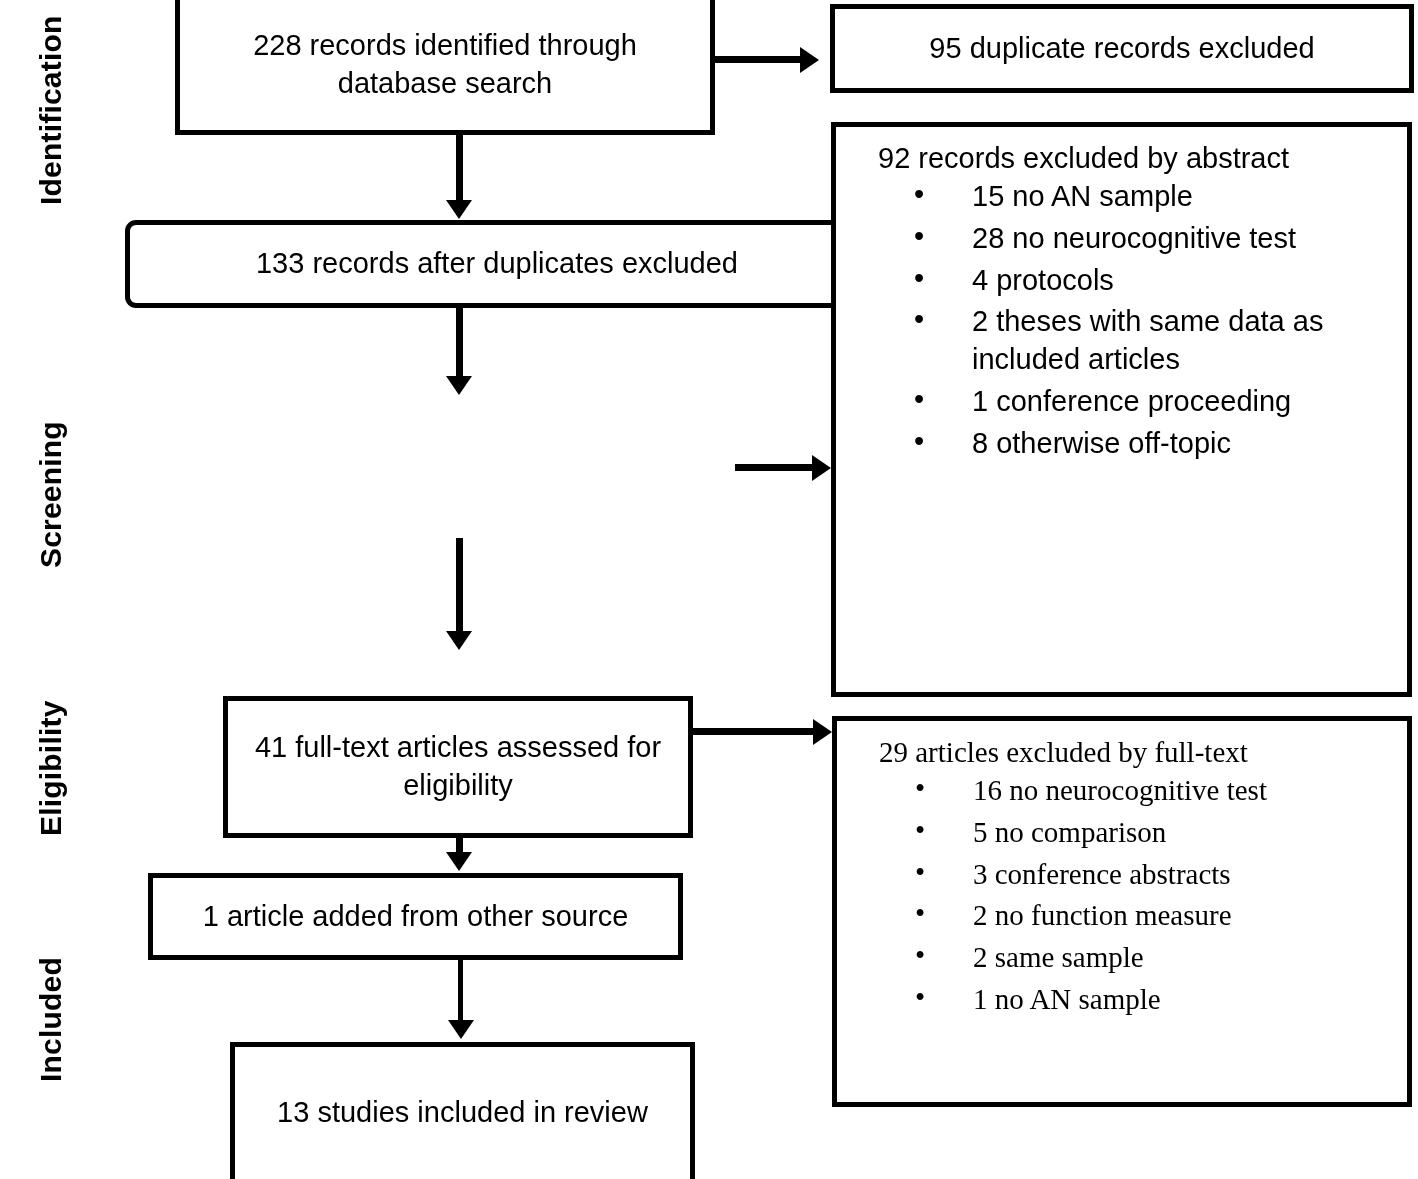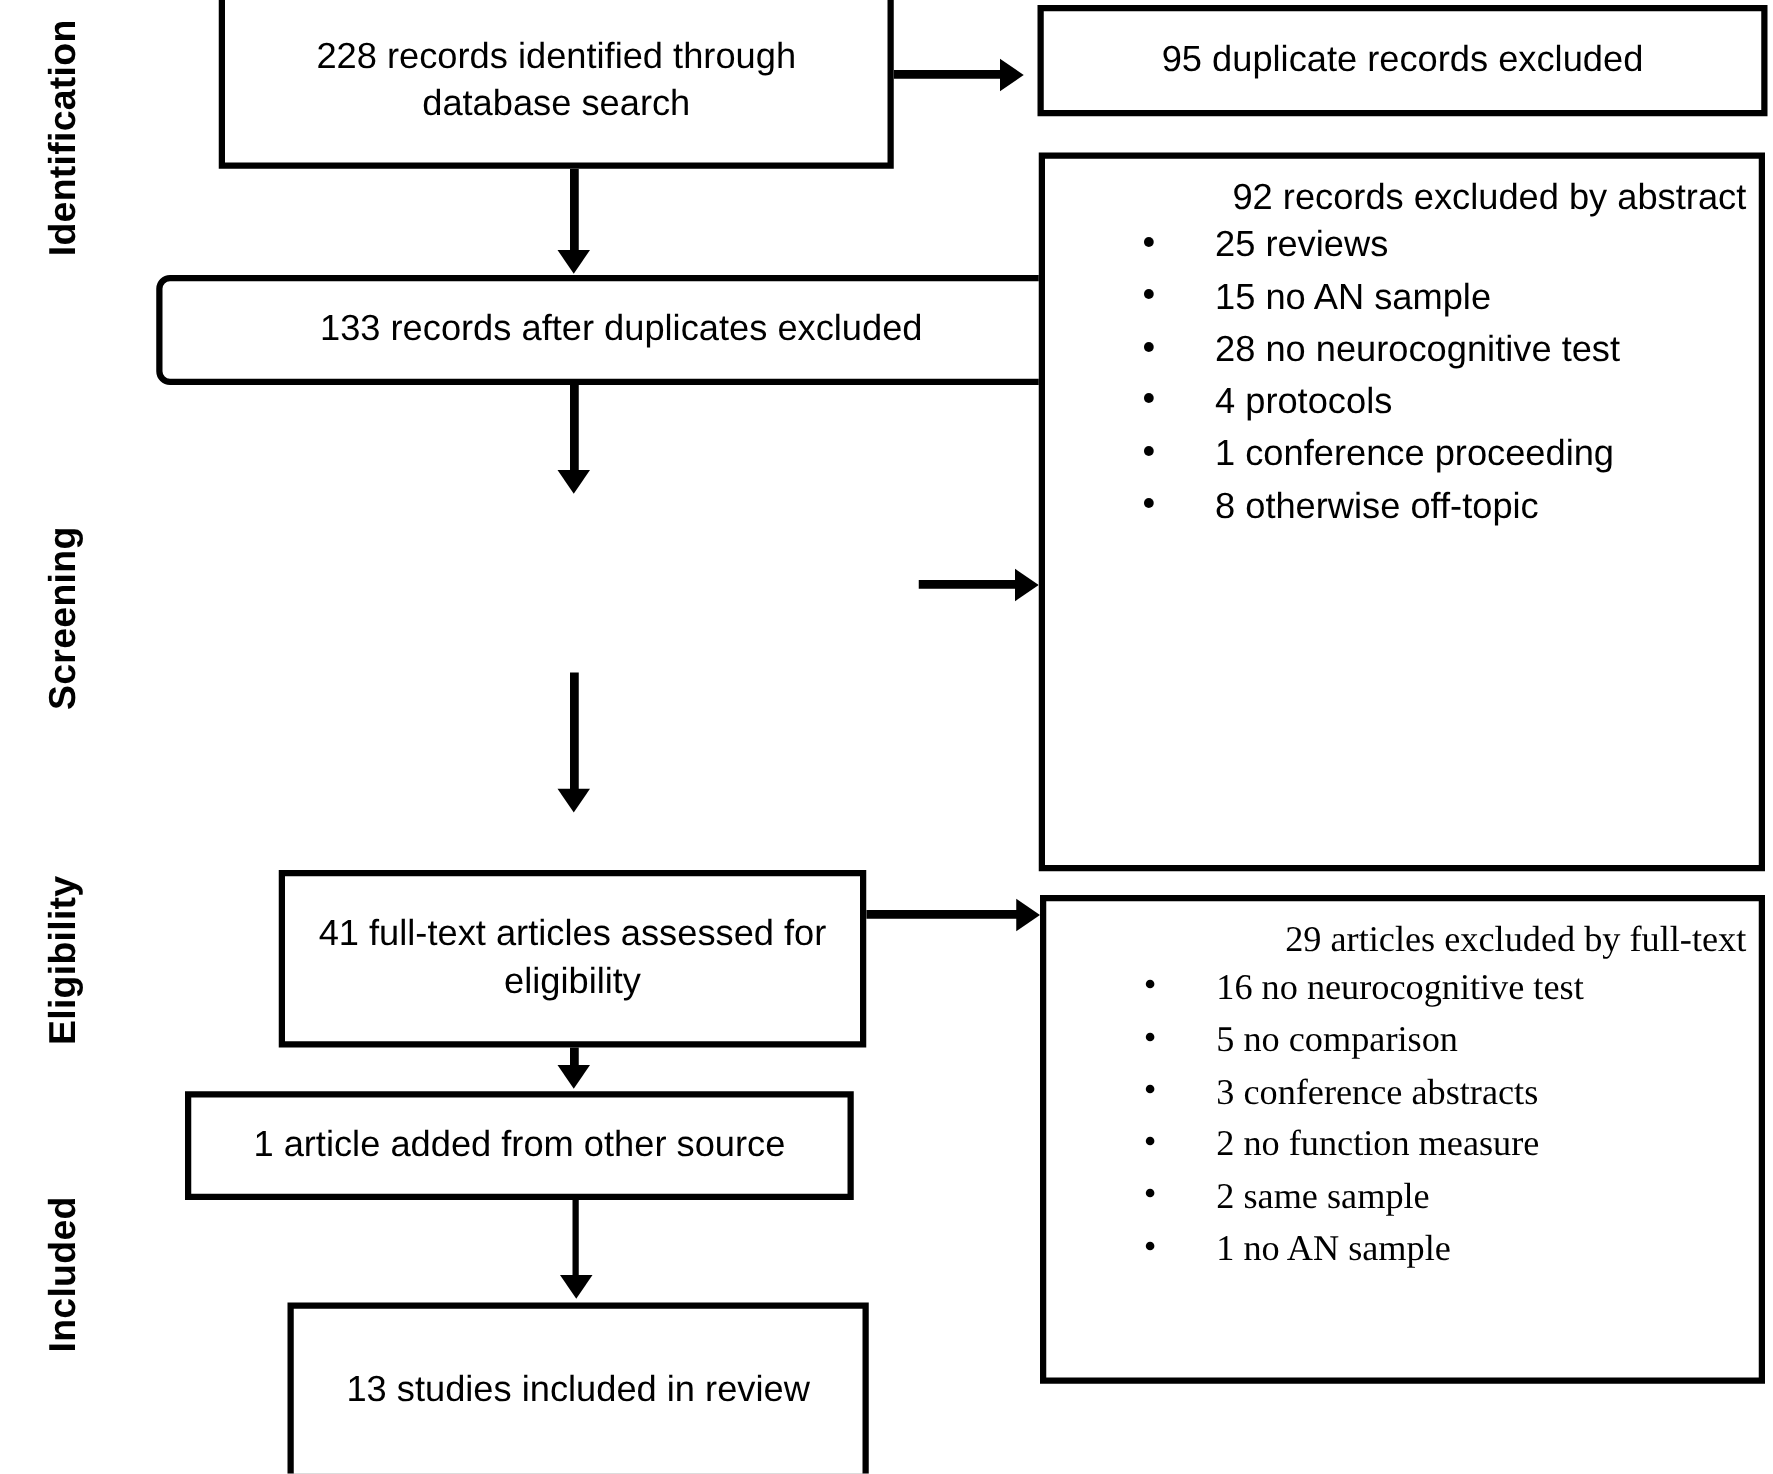--- a/index.html
+++ b/index.html
@@ -50,21 +50,20 @@
   .box.listbox {
     display: block;
     text-align: left;
     padding: 14px 10px 10px 26px;
   }
   .list-title {
     font-size: 29px;
     line-height: 1.22;
     margin: 0 0 2px 16px;
     white-space: nowrap;
-    text-align: right;
   }
   ul.reasons {
     list-style: none;
     margin: 0;
     padding: 0 0 0 52px;
   }
   ul.reasons li {
     position: relative;
     font-size: 29px;
     line-height: 1.30;
@@ -150,24 +149,24 @@
 
   <div class="box" style="left: 223px; top: 660px; width: 470px; height: 142px; margin-top: 36px;">41 full-text articles assessed for eligibility</div>
 
   <div class="box" style="left: 148px; top: 873px; width: 535px; height: 87px;">1 article added from other source</div>
 
   <div class="box" style="left: 230px; top: 1042px; width: 465px; height: 142px;">13 studies included in review</div>
 
   <div class="box listbox" style="left: 831px; top: 122px; width: 581px; height: 575px;">
     <div class="list-title">92 records excluded by abstract</div>
     <ul class="reasons">
-      <li>25 reviews</li>
       <li>15 no AN sample</li>
       <li>28 no neurocognitive test</li>
       <li>4 protocols</li>
+      <li>2 theses with same data as included articles</li>
       <li>1 conference proceeding</li>
       <li>8 otherwise off-topic</li>
     </ul>
   </div>
 
   <div class="box listbox" style="left: 832px; top: 716px; width: 580px; height: 391px; font-family: Liberation Serif, serif;">
     <div class="list-title">29 articles excluded by full-text</div>
     <ul class="reasons">
       <li>16 no neurocognitive test</li>
       <li>5 no comparison</li>

